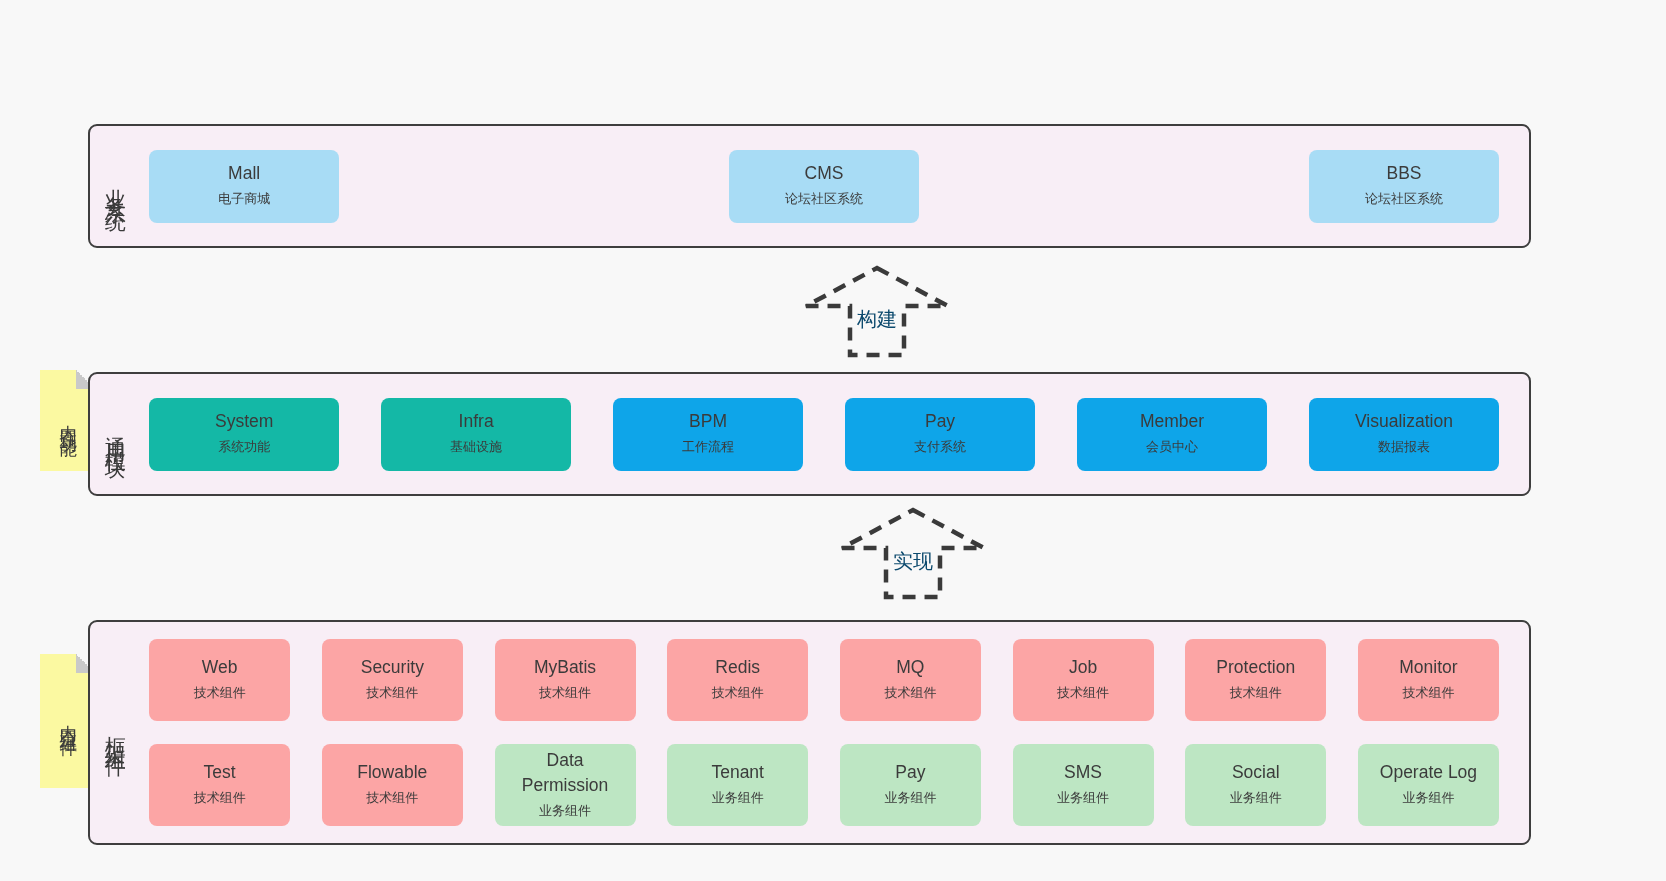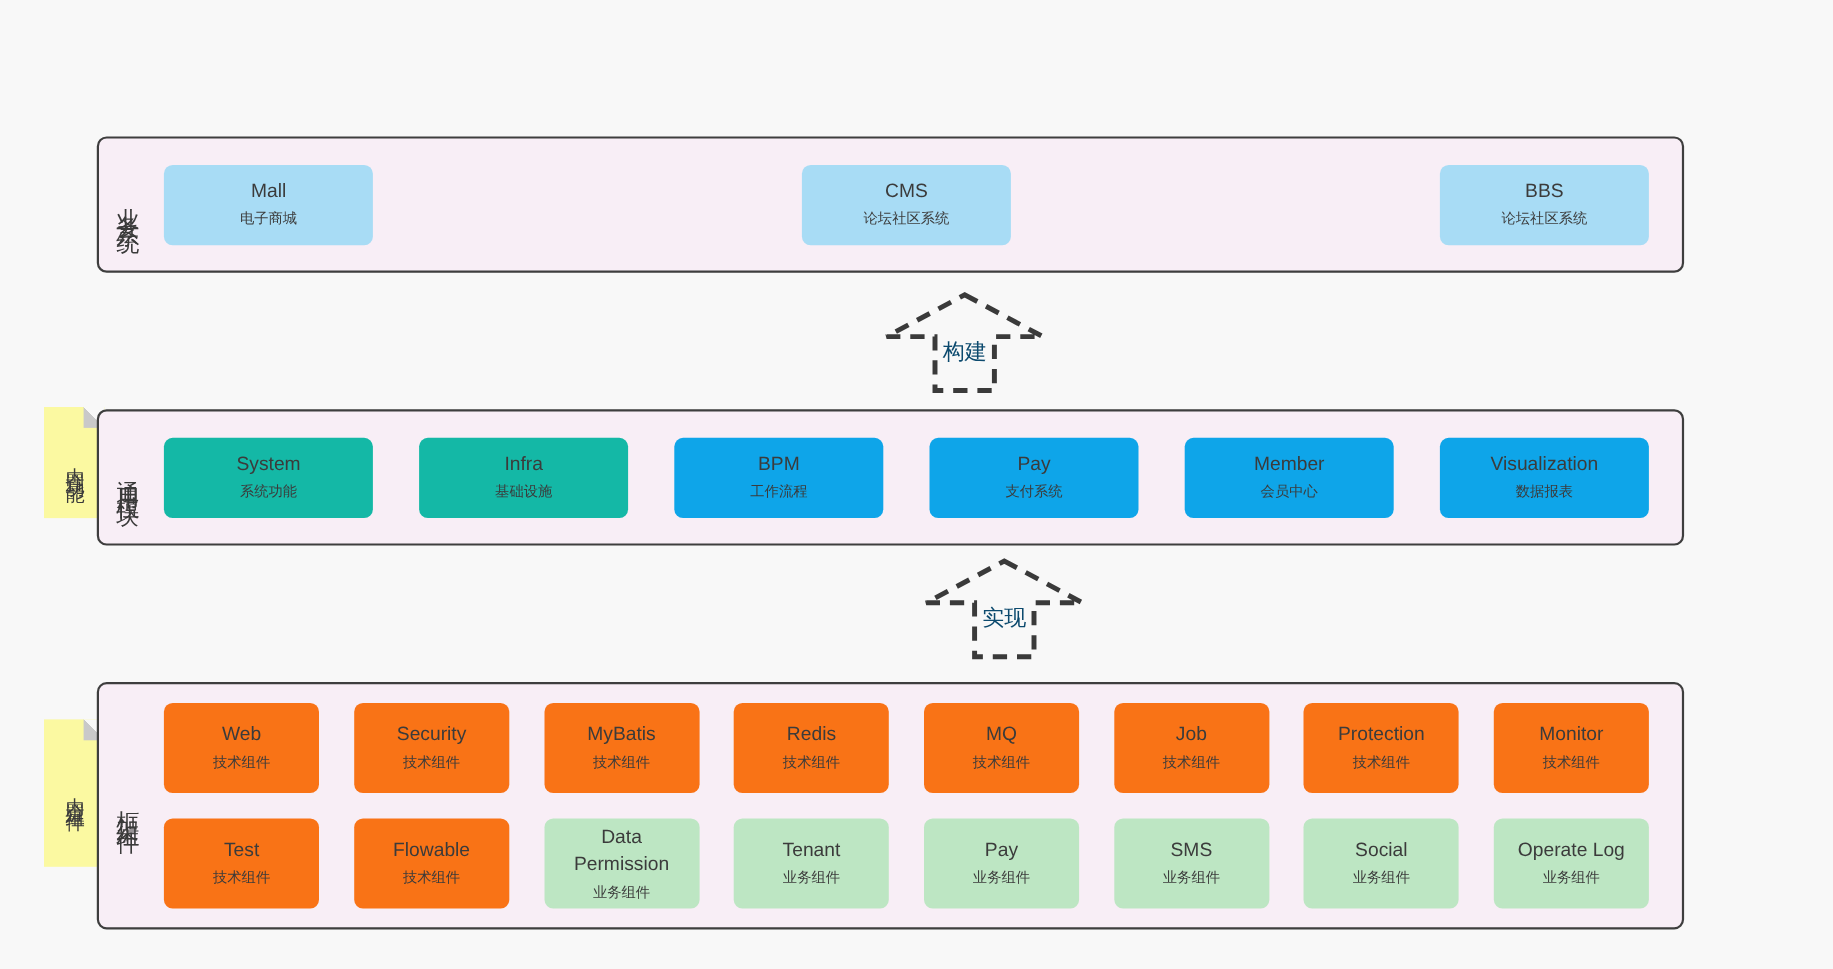--- a/index.html
+++ b/index.html
@@ -35,21 +35,21 @@
     align-items:center;justify-content:center;text-align:center;
     line-height:26px;padding:0 8px;box-sizing:border-box;
   }
   .box .t{font-size:17.5px;}
   .box .s{font-size:13px;}
   .w190{width:190px;height:73px;}
   .w140{width:141px;height:82px;line-height:25px;}
   .blue{background:#a8dcf5;}
   .red{background:#14b8a6;}
   .pink{background:#0ea5e9;}
-  .green{background:#f97316;}
+  .green{background:#fca5a5;}
   .light-green{background:#bde6c3;}
   .arrow{position:absolute;width:150px;height:94px;}
   #arrow-build{left:802px;top:264px;}
   #arrow-implement{left:838px;top:506px;}
   .arrow svg{width:100%;height:100%;display:block;}
   .arrow-label{
     position:absolute;left:50%;top:42px;transform:translateX(-50%);
     background:#f8f8f8;font-size:20px;padding:0 4px;white-space:nowrap;
     color:#0c4a6e;
   }

